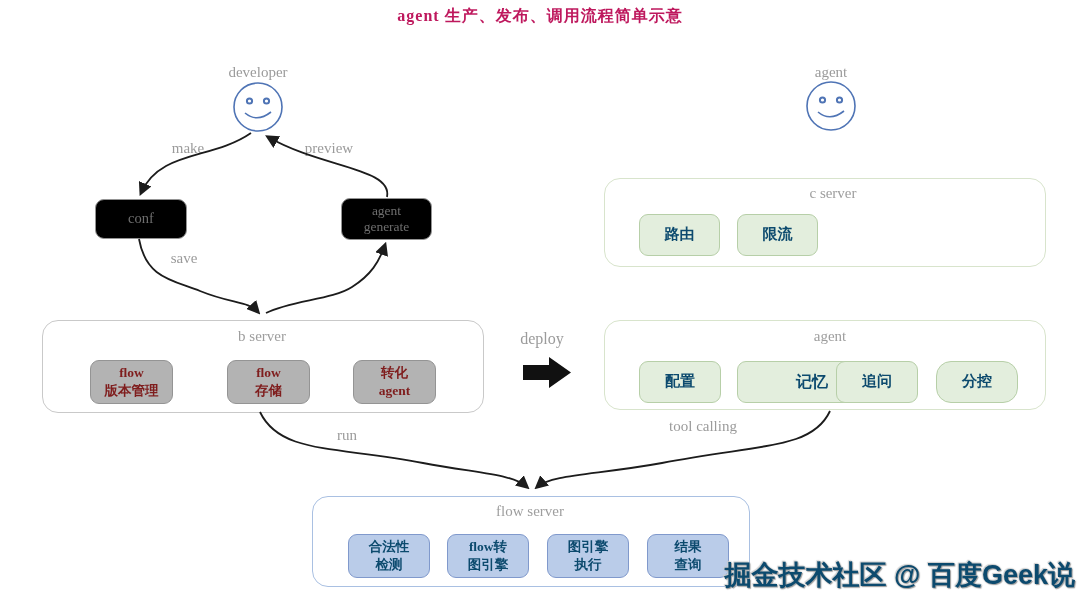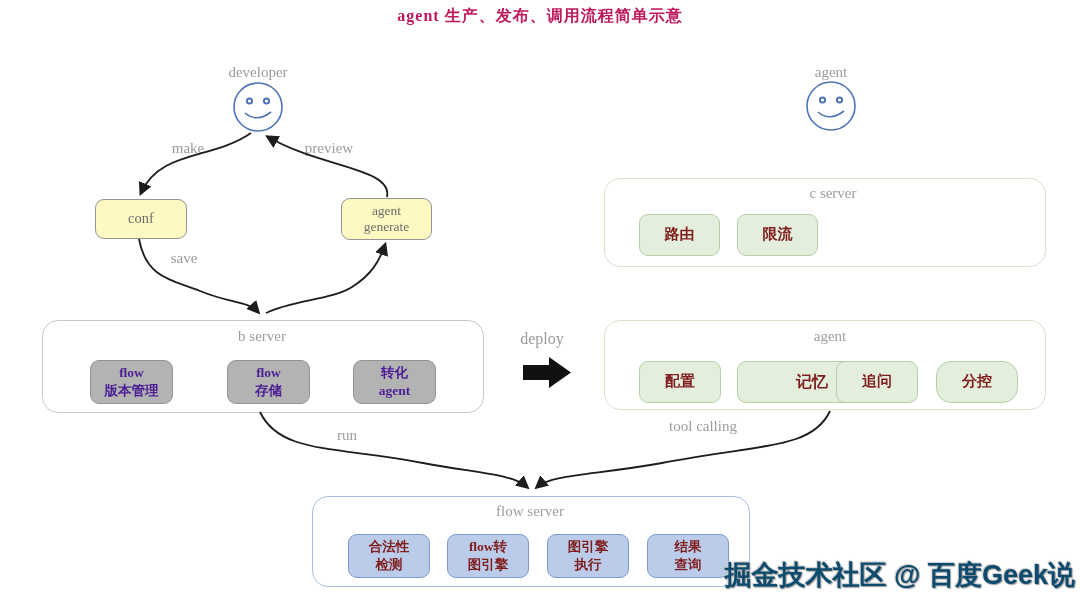--- a/index.html
+++ b/index.html
@@ -2,34 +2,34 @@
 <html><head>
 <meta charset="utf-8">
 <style>
   html,body{margin:0;padding:0;background:#ffffff;}
   body{width:1080px;height:606px;position:relative;overflow:hidden;
        font-family:"Liberation Serif","DejaVu Serif",serif;}
   .title{position:absolute;top:6px;left:0;width:100%;text-align:center;
          font-size:16px;font-weight:700;color:#be185d;letter-spacing:1px;}
   .lbl{position:absolute;transform:translateX(-50%);white-space:nowrap;
        color:#9b9b9b;font-size:15px;}
-  .node-gray{position:absolute;background:#fef9c3;border:1px solid #949494;
+  .node-gray{position:absolute;background:#000000;border:1px solid #949494;
        border-radius:9px;display:flex;align-items:center;justify-content:center;
        color:#6e6e6e;font-size:14.5px;text-align:center;line-height:1.2;
        white-space:pre-line;}
   .container{position:absolute;background:#ffffff;border-radius:16px;}
   .cont-gray{border:1.5px solid #c9c9c9;}
   .cont-green{border:1.5px solid #d8e4cc;}
   .cont-blue{border:1.5px solid #a9c0e2;}
   .cont-title{position:absolute;transform:translateX(-50%);color:#9e9e9e;
        font-size:15px;white-space:nowrap;}
   .item{position:absolute;border-radius:9px;display:flex;align-items:center;
        justify-content:center;text-align:center;font-size:13.5px;font-weight:700;
-       line-height:1.3;white-space:pre-line;color:#7f1d1d;}
-  .item-gray{background:#b3b3b3;border:1px solid #949494;color:#4c1d95;}
+       line-height:1.3;white-space:pre-line;color:#0c4a6e;}
+  .item-gray{background:#b3b3b3;border:1px solid #949494;color:#7f1d1d;}
   .item-green{background:#e3eedd;border:1px solid #b7cfa8;}
   .item-blue{background:#bacce9;border:1px solid #8099cc;}
   .watermark{position:absolute;right:5px;bottom:13px;
        font-family:"Liberation Sans","DejaVu Sans",sans-serif;
        font-size:27px;font-weight:700;color:#0c4a6e;white-space:nowrap;
        text-shadow:1px 1px 1px #9e9e9e,-1px -1px 1px #cfcfcf,0 0 2px #b5b5b5;}
   svg.overlay{position:absolute;left:0;top:0;z-index:5;pointer-events:none;}
 </style>
 </head>
 <body>

